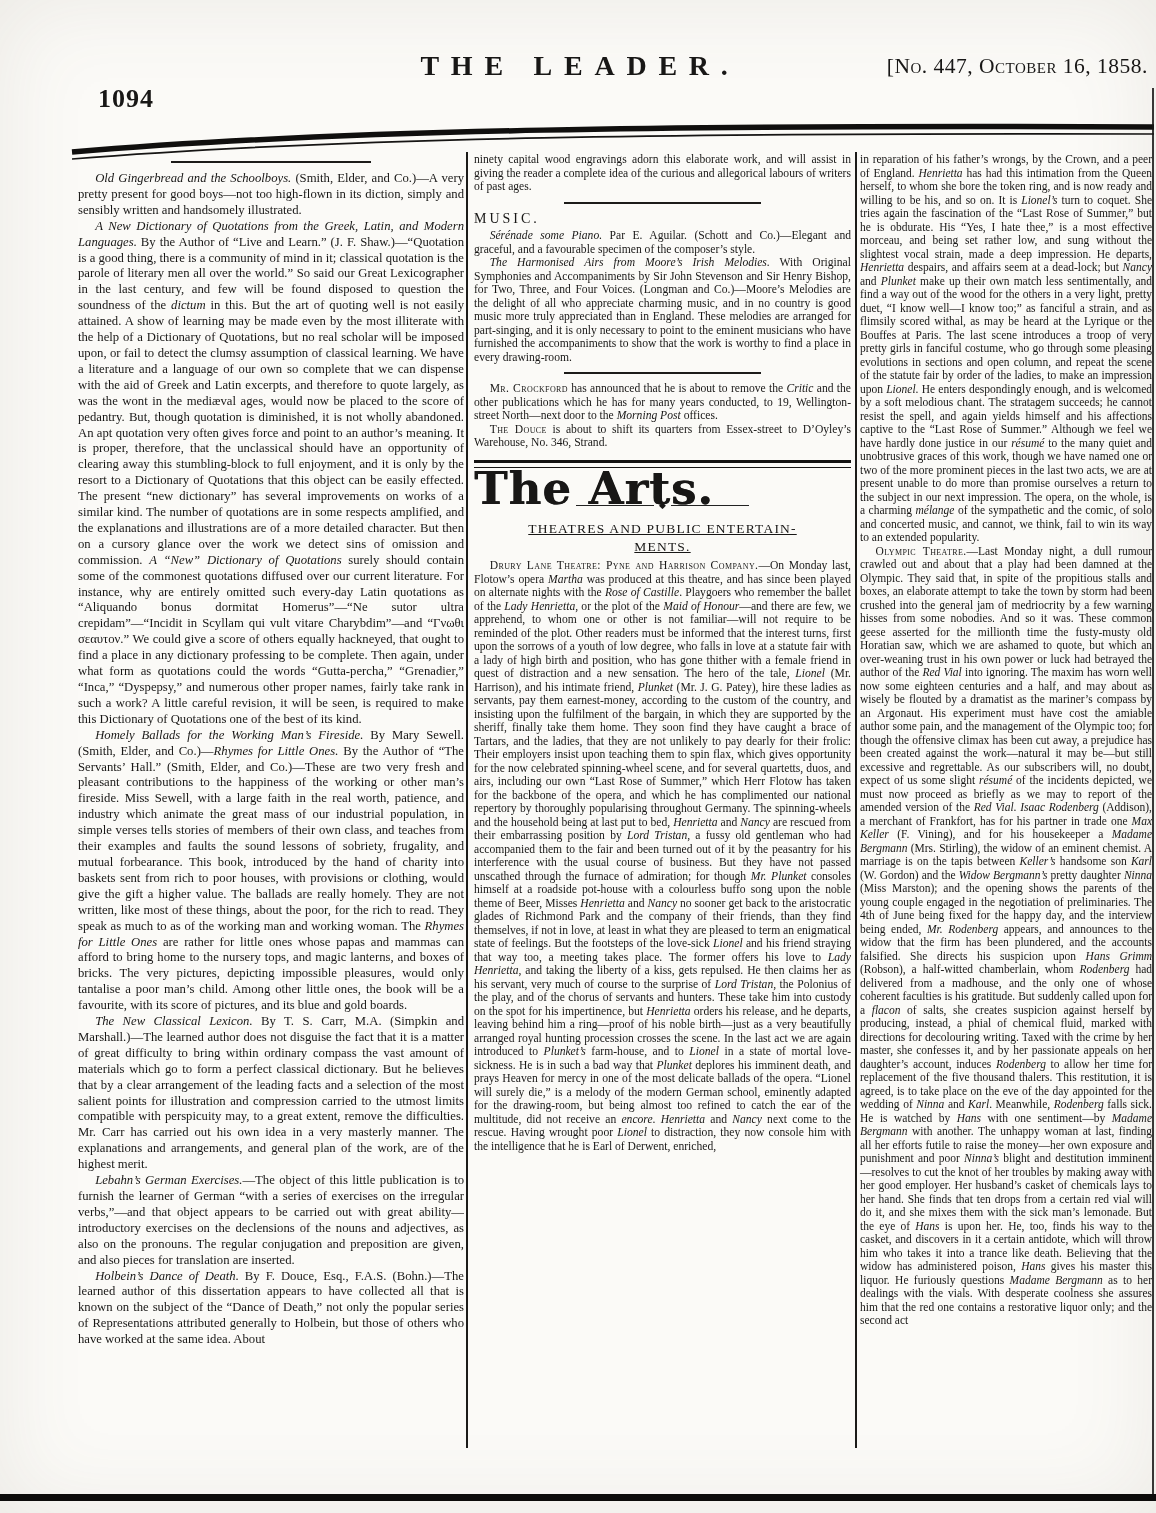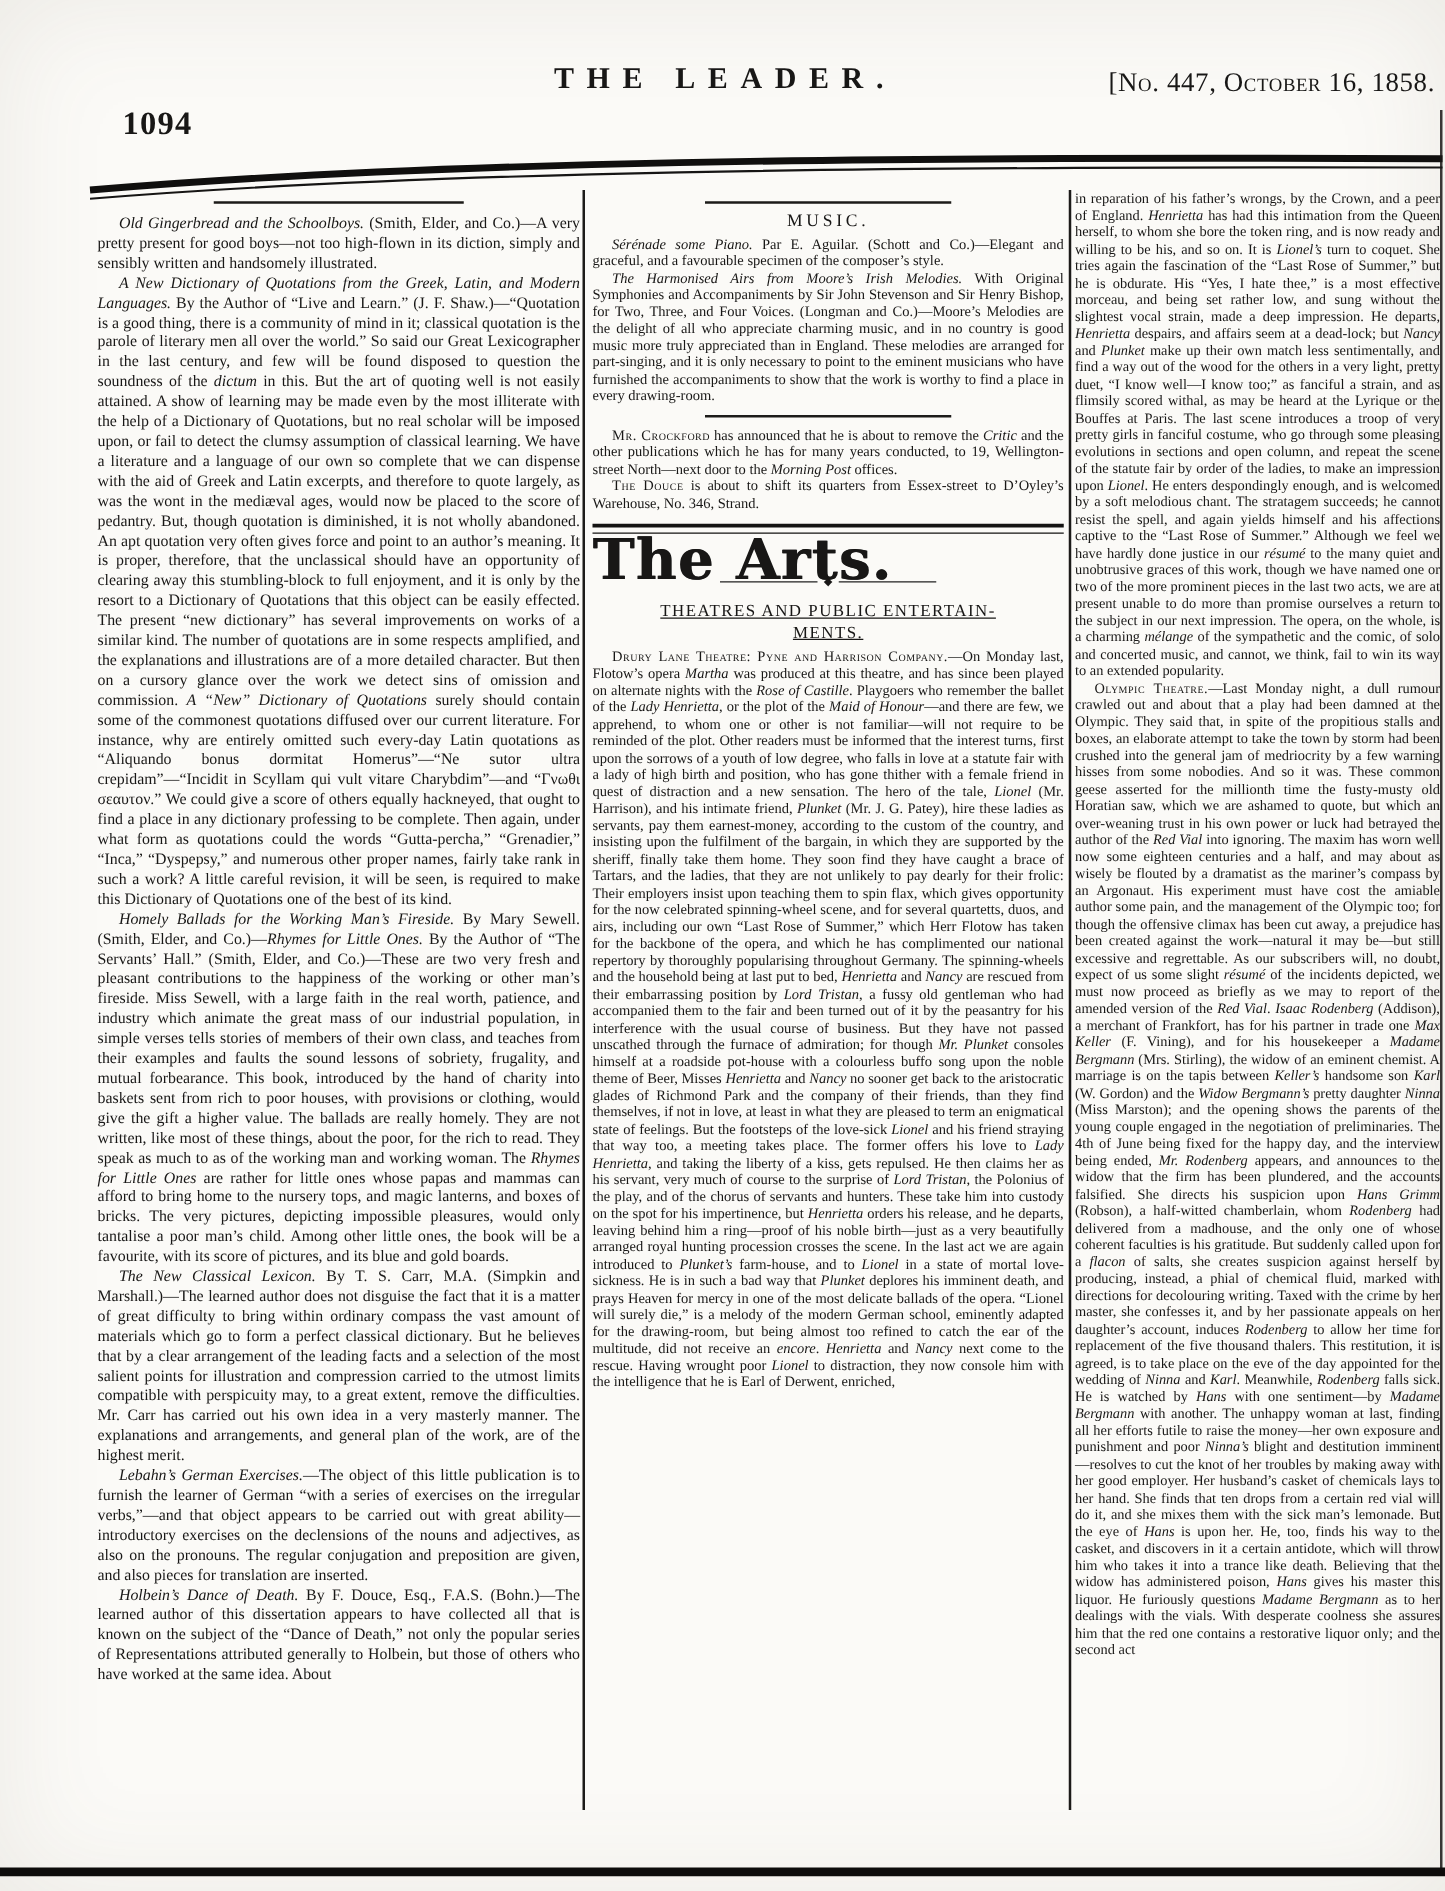--- a/index.html
+++ b/index.html
@@ -2,35 +2,35 @@
 <html><head>
 <meta charset="utf-8">
 <style>
   html,body{margin:0;padding:0;background:#d8d6d0;}
   .page{position:relative;width:1156px;height:1513px;background:#fbfaf7;overflow:hidden;
         font-family:"Liberation Serif","DejaVu Serif",serif;color:#181716;
         box-shadow:inset 0 0 90px rgba(95,88,70,0.10);}
   
   .pagenum{position:absolute;left:98px;top:84px;font-size:26px;font-weight:bold;letter-spacing:1px;}
   .masthead-title{position:absolute;left:300px;width:560px;top:50px;margin:0;text-align:center;
-        font-size:24px;font-weight:bold;letter-spacing:0.42em;white-space:nowrap;}
+        font-size:28px;font-weight:bold;letter-spacing:0.42em;white-space:nowrap;}
   .issue{position:absolute;right:8px;top:54px;font-size:21.5px;font-variant:small-caps;letter-spacing:0.5px;}
   .header-rule{position:absolute;left:0;top:116px;pointer-events:none;}
   
   .col{position:absolute;top:153px;text-align:justify;}
   #colA{left:78px;width:386px;font-size:12.7px;line-height:15.9px;}
   #colB{left:474px;width:377px;font-size:11.6px;line-height:13.5px;}
   #colC{left:860px;width:292px;font-size:11.5px;line-height:13.5px;}
   .col p{margin:0;text-indent:1.35em;}
   .col p.cont{text-indent:0;}
   i{font-style:italic;}
   .sc{font-variant:small-caps;letter-spacing:0.4px;}
   .rule{width:52%;margin:8px auto 8px;border-top:2px solid #1c1b19;}
   .dblrule{margin:10px 0 14px;border-top:3.5px solid #141312;border-bottom:1.3px solid #141312;height:4px;}
-  .h1{text-align:center;font-size:14px;letter-spacing:3px;margin:2px 0 4px;text-indent:0;}
+  .h1{text-align:left;font-size:14px;letter-spacing:3px;margin:2px 0 4px;text-indent:0;}
   .h2{text-align:center;font-size:13.5px;letter-spacing:1.2px;line-height:17.5px;margin:8px 0 4px;text-indent:0;text-decoration:underline;}
   .arts{font-size:45px;font-weight:bold;font-family:"DejaVu Serif",serif;
         margin:6px 0 0;letter-spacing:1px;text-shadow:0.6px 0 0 #1a1a1a;}
   .orn{display:flex;align-items:center;justify-content:center;margin:6px 0 10px;}
   .orn-line{width:78px;border-top:1.8px solid #222;}
   .orn-diamond{font-size:9px;margin:0 5px;line-height:1;}
   .divider{position:absolute;top:152px;width:1.6px;height:1296px;background:#1c1b19;}
   #div1{left:466px;} #div2{left:855px;}
   .edge-right{position:absolute;top:88px;left:1152px;width:2px;height:1412px;background:#161514;opacity:.85;}
   .bottom-bar{position:absolute;left:0;top:1494px;width:1156px;height:7px;background:#0d0c0b;}
@@ -53,20 +53,21 @@
       <div class="rule"></div>
       <p><i>Old Gingerbread and the Schoolboys.</i> (Smith, Elder, and Co.)—A very pretty present for good boys—not too high-flown in its diction, simply and sensibly written and handsomely illustrated.</p>
       <p><i>A New Dictionary of Quotations from the Greek, Latin, and Modern Languages.</i> By the Author of “Live and Learn.” (J. F. Shaw.)—“Quotation is a good thing, there is a community of mind in it; classical quotation is the parole of literary men all over the world.” So said our Great Lexicographer in the last century, and few will be found disposed to question the soundness of the <i>dictum</i> in this. But the art of quoting well is not easily attained. A show of learning may be made even by the most illiterate with the help of a Dictionary of Quotations, but no real scholar will be imposed upon, or fail to detect the clumsy assumption of classical learning. We have a literature and a language of our own so complete that we can dispense with the aid of Greek and Latin excerpts, and therefore to quote largely, as was the wont in the mediæval ages, would now be placed to the score of pedantry. But, though quotation is diminished, it is not wholly abandoned. An apt quotation very often gives force and point to an author’s meaning. It is proper, therefore, that the unclassical should have an opportunity of clearing away this stumbling-block to full enjoyment, and it is only by the resort to a Dictionary of Quotations that this object can be easily effected. The present “new dictionary” has several improvements on works of a similar kind. The number of quotations are in some respects amplified, and the explanations and illustrations are of a more detailed character. But then on a cursory glance over the work we detect sins of omission and commission. <i>A “New” Dictionary of Quotations</i> surely should contain some of the commonest quotations diffused over our current literature. For instance, why are entirely omitted such every-day Latin quotations as “Aliquando bonus dormitat Homerus”—“Ne sutor ultra crepidam”—“Incidit in Scyllam qui vult vitare Charybdim”—and “Γνωθι σεαυτον.” We could give a score of others equally hackneyed, that ought to find a place in any dictionary professing to be complete. Then again, under what form as quotations could the words “Gutta-percha,” “Grenadier,” “Inca,” “Dyspepsy,” and numerous other proper names, fairly take rank in such a work? A little careful revision, it will be seen, is required to make this Dictionary of Quotations one of the best of its kind.</p>
       <p><i>Homely Ballads for the Working Man’s Fireside.</i> By Mary Sewell. (Smith, Elder, and Co.)—<i>Rhymes for Little Ones.</i> By the Author of “The Servants’ Hall.” (Smith, Elder, and Co.)—These are two very fresh and pleasant contributions to the happiness of the working or other man’s fireside. Miss Sewell, with a large faith in the real worth, patience, and industry which animate the great mass of our industrial population, in simple verses tells stories of members of their own class, and teaches from their examples and faults the sound lessons of sobriety, frugality, and mutual forbearance. This book, introduced by the hand of charity into baskets sent from rich to poor houses, with provisions or clothing, would give the gift a higher value. The ballads are really homely. They are not written, like most of these things, about the poor, for the rich to read. They speak as much to as of the working man and working woman. The <i>Rhymes for Little Ones</i> are rather for little ones whose papas and mammas can afford to bring home to the nursery tops, and magic lanterns, and boxes of bricks. The very pictures, depicting impossible pleasures, would only tantalise a poor man’s child. Among other little ones, the book will be a favourite, with its score of pictures, and its blue and gold boards.</p>
       <p><i>The New Classical Lexicon.</i> By T. S. Carr, M.A. (Simpkin and Marshall.)—The learned author does not disguise the fact that it is a matter of great difficulty to bring within ordinary compass the vast amount of materials which go to form a perfect classical dictionary. But he believes that by a clear arrangement of the leading facts and a selection of the most salient points for illustration and compression carried to the utmost limits compatible with perspicuity may, to a great extent, remove the difficulties. Mr. Carr has carried out his own idea in a very masterly manner. The explanations and arrangements, and general plan of the work, are of the highest merit.</p>
       <p><i>Lebahn’s German Exercises.</i>—The object of this little publication is to furnish the learner of German “with a series of exercises on the irregular verbs,”—and that object appears to be carried out with great ability—introductory exercises on the declensions of the nouns and adjectives, as also on the pronouns. The regular conjugation and preposition are given, and also pieces for translation are inserted.</p>
       <p><i>Holbein’s Dance of Death.</i> By F. Douce, Esq., F.A.S. (Bohn.)—The learned author of this dissertation appears to have collected all that is known on the subject of the “Dance of Death,” not only the popular series of Representations attributed generally to Holbein, but those of others who have worked at the same idea. About</p>
     </div>
   <div class="divider" id="div1"></div>
   <div class="col" id="colB">
+      <p class="cont">ninety capital wood engravings adorn this elaborate work, and will assist in giving the reader a complete idea of the curious and allegorical labours of writers of past ages.</p>
       <div class="rule"></div>
       <div class="h1">MUSIC.</div>
       <p><i>Sérénade some Piano.</i> Par E. Aguilar. (Schott and Co.)—Elegant and graceful, and a favourable specimen of the composer’s style.</p>
       <p><i>The Harmonised Airs from Moore’s Irish Melodies.</i> With Original Symphonies and Accompaniments by Sir John Stevenson and Sir Henry Bishop, for Two, Three, and Four Voices. (Longman and Co.)—Moore’s Melodies are the delight of all who appreciate charming music, and in no country is good music more truly appreciated than in England. These melodies are arranged for part-singing, and it is only necessary to point to the eminent musicians who have furnished the accompaniments to show that the work is worthy to find a place in every drawing-room.</p>
       <div class="rule"></div>
       <p><span class="sc">Mr. Crockford</span> has announced that he is about to remove the <i>Critic</i> and the other publications which he has for many years conducted, to 19, Wellington-street North—next door to the <i>Morning Post</i> offices.</p>
       <p><span class="sc">The Douce</span> is about to shift its quarters from Essex-street to D’Oyley’s Warehouse, No. 346, Strand.</p>
       <div class="dblrule"></div>
       <div class="arts">The Arts.</div>
       <div class="orn">

